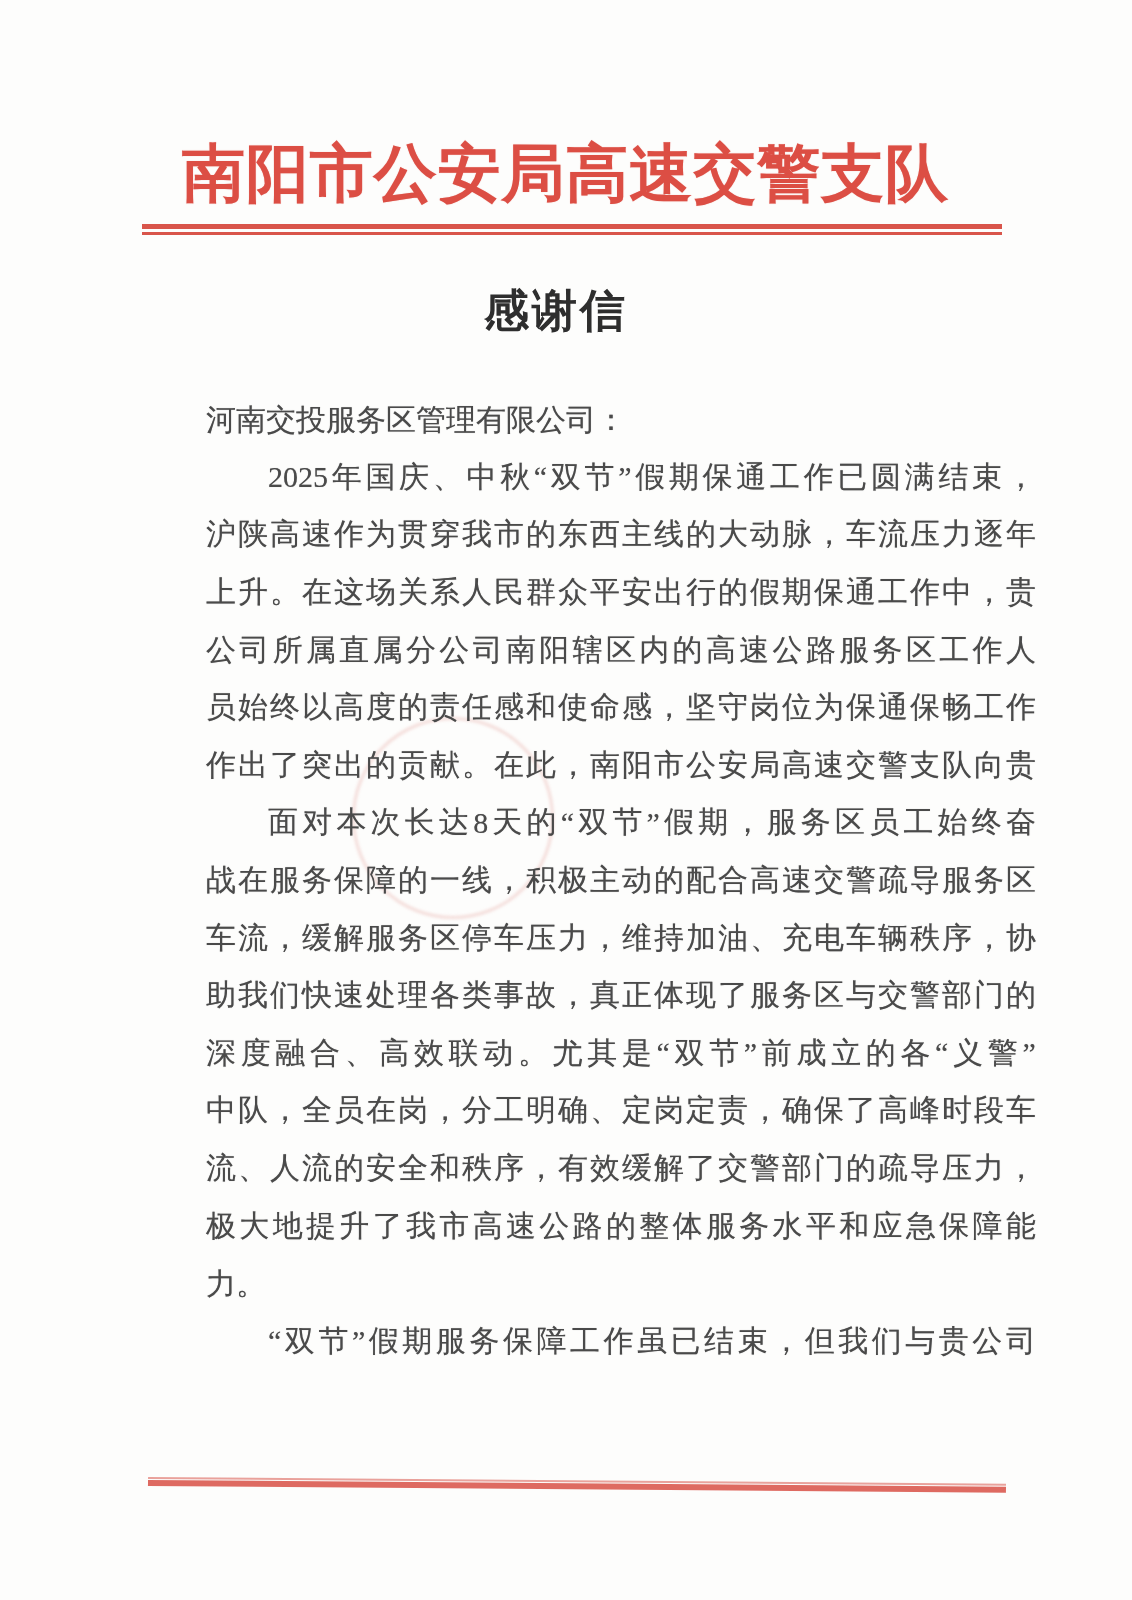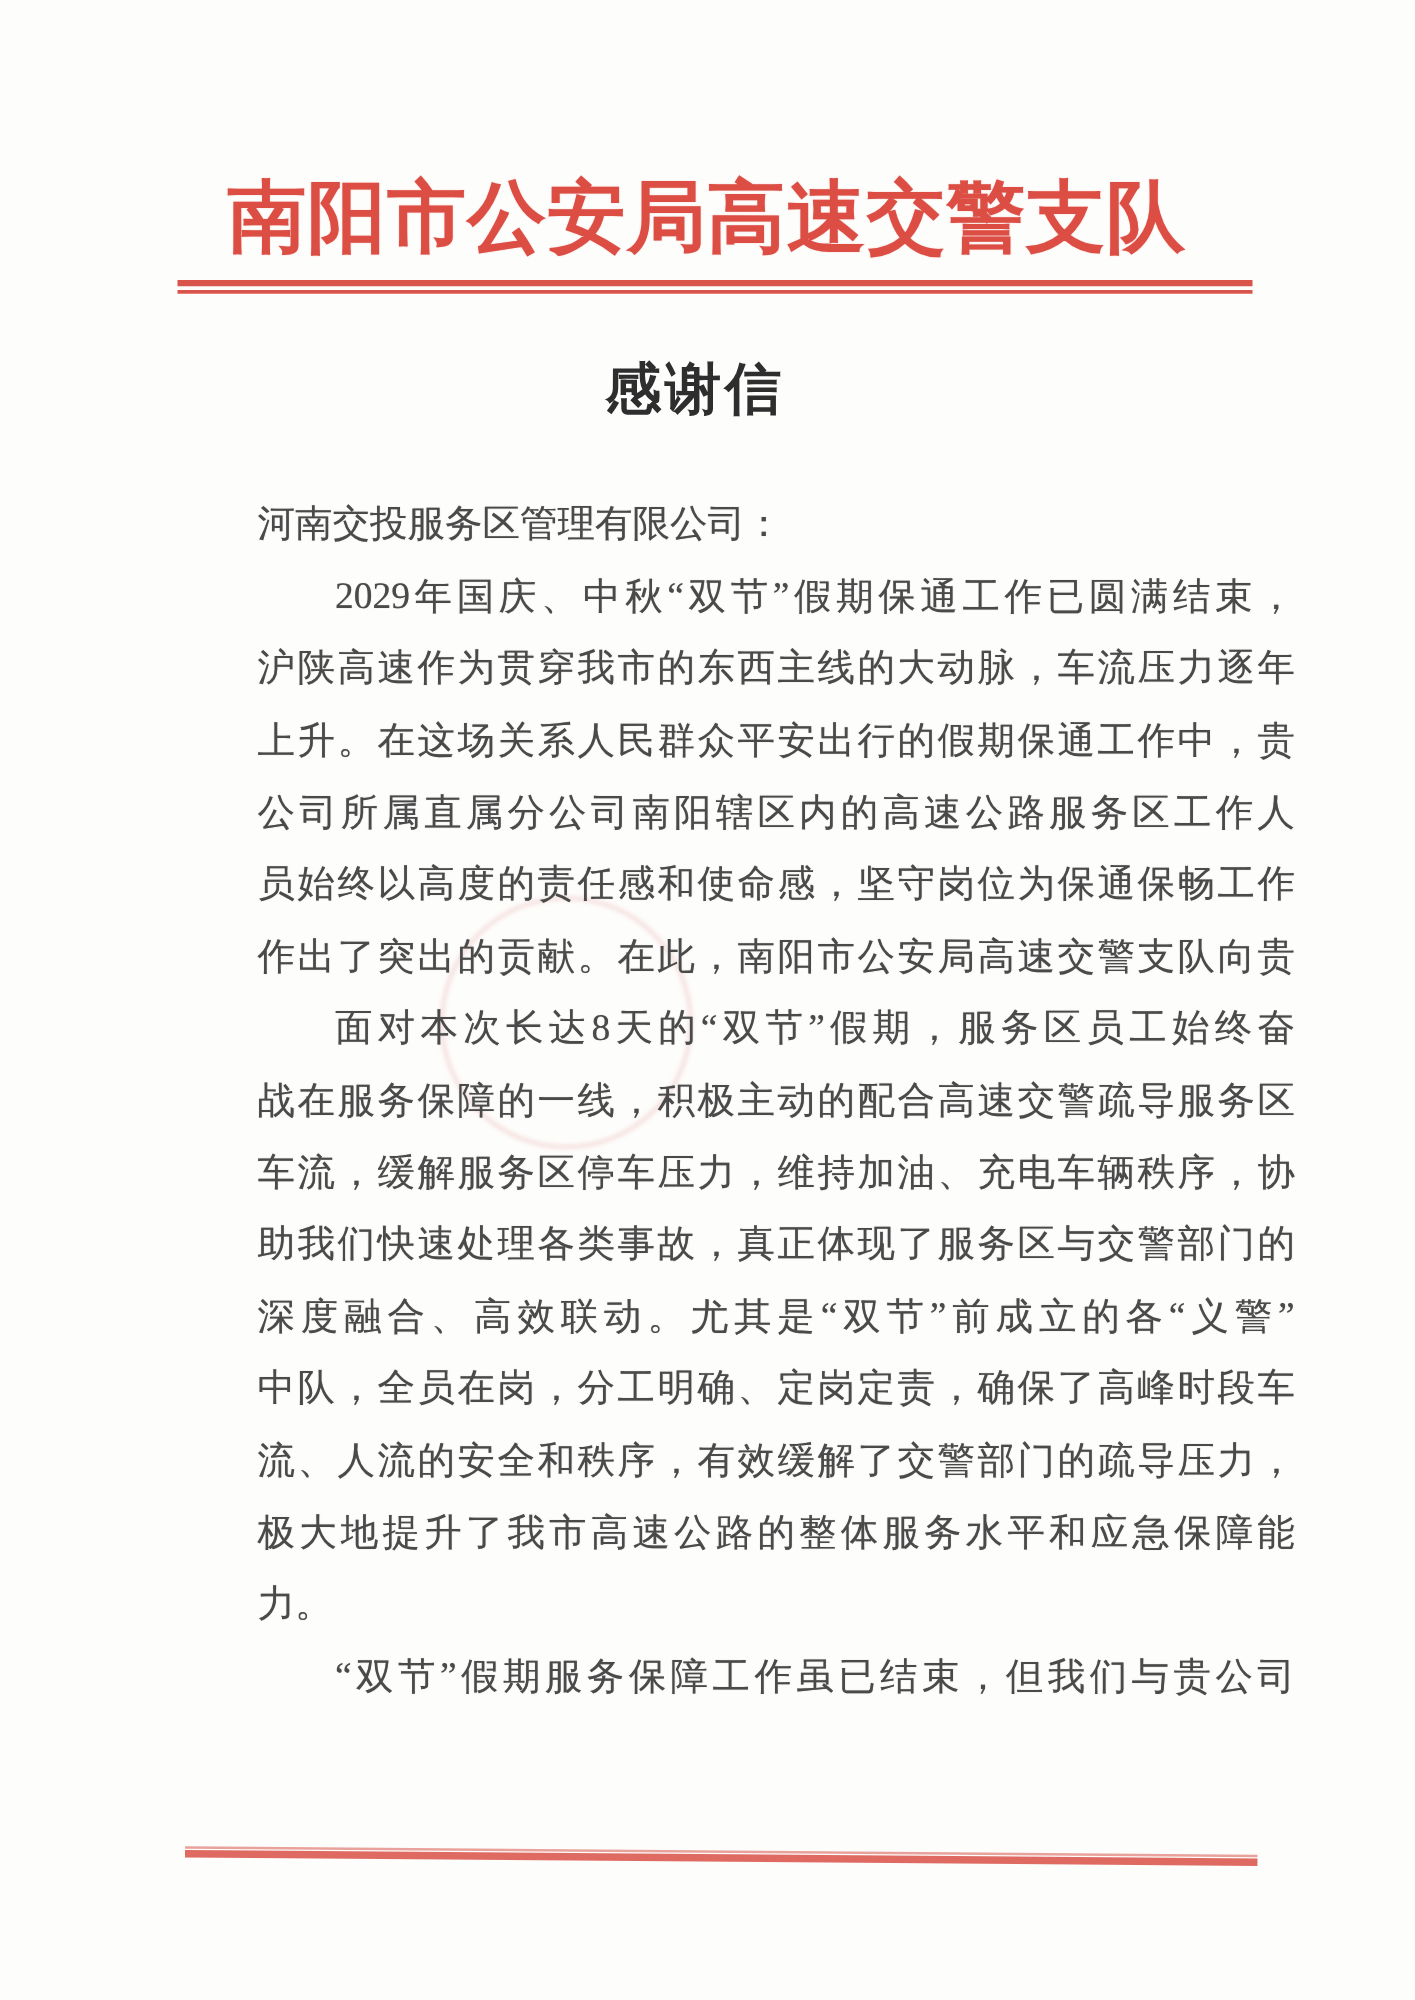--- a/index.html
+++ b/index.html
@@ -108,21 +108,21 @@
   </div>
 
   <div class="doc-title">感谢信</div>
 
   <div class="stamp-remnant"></div>
 
   <div class="letter-body">
     <div class="bline">河南交投服务区管理有限公司：</div>
 
   <div class="bline just ind">
-        <span>2029</span>
+        <span>2025</span>
         <span>年</span>
         <span>国</span>
         <span>庆</span>
         <span>、</span>
         <span>中</span>
         <span>秋</span>
         <span>“</span>
         <span>双</span>
         <span>节</span>
         <span>”</span>

